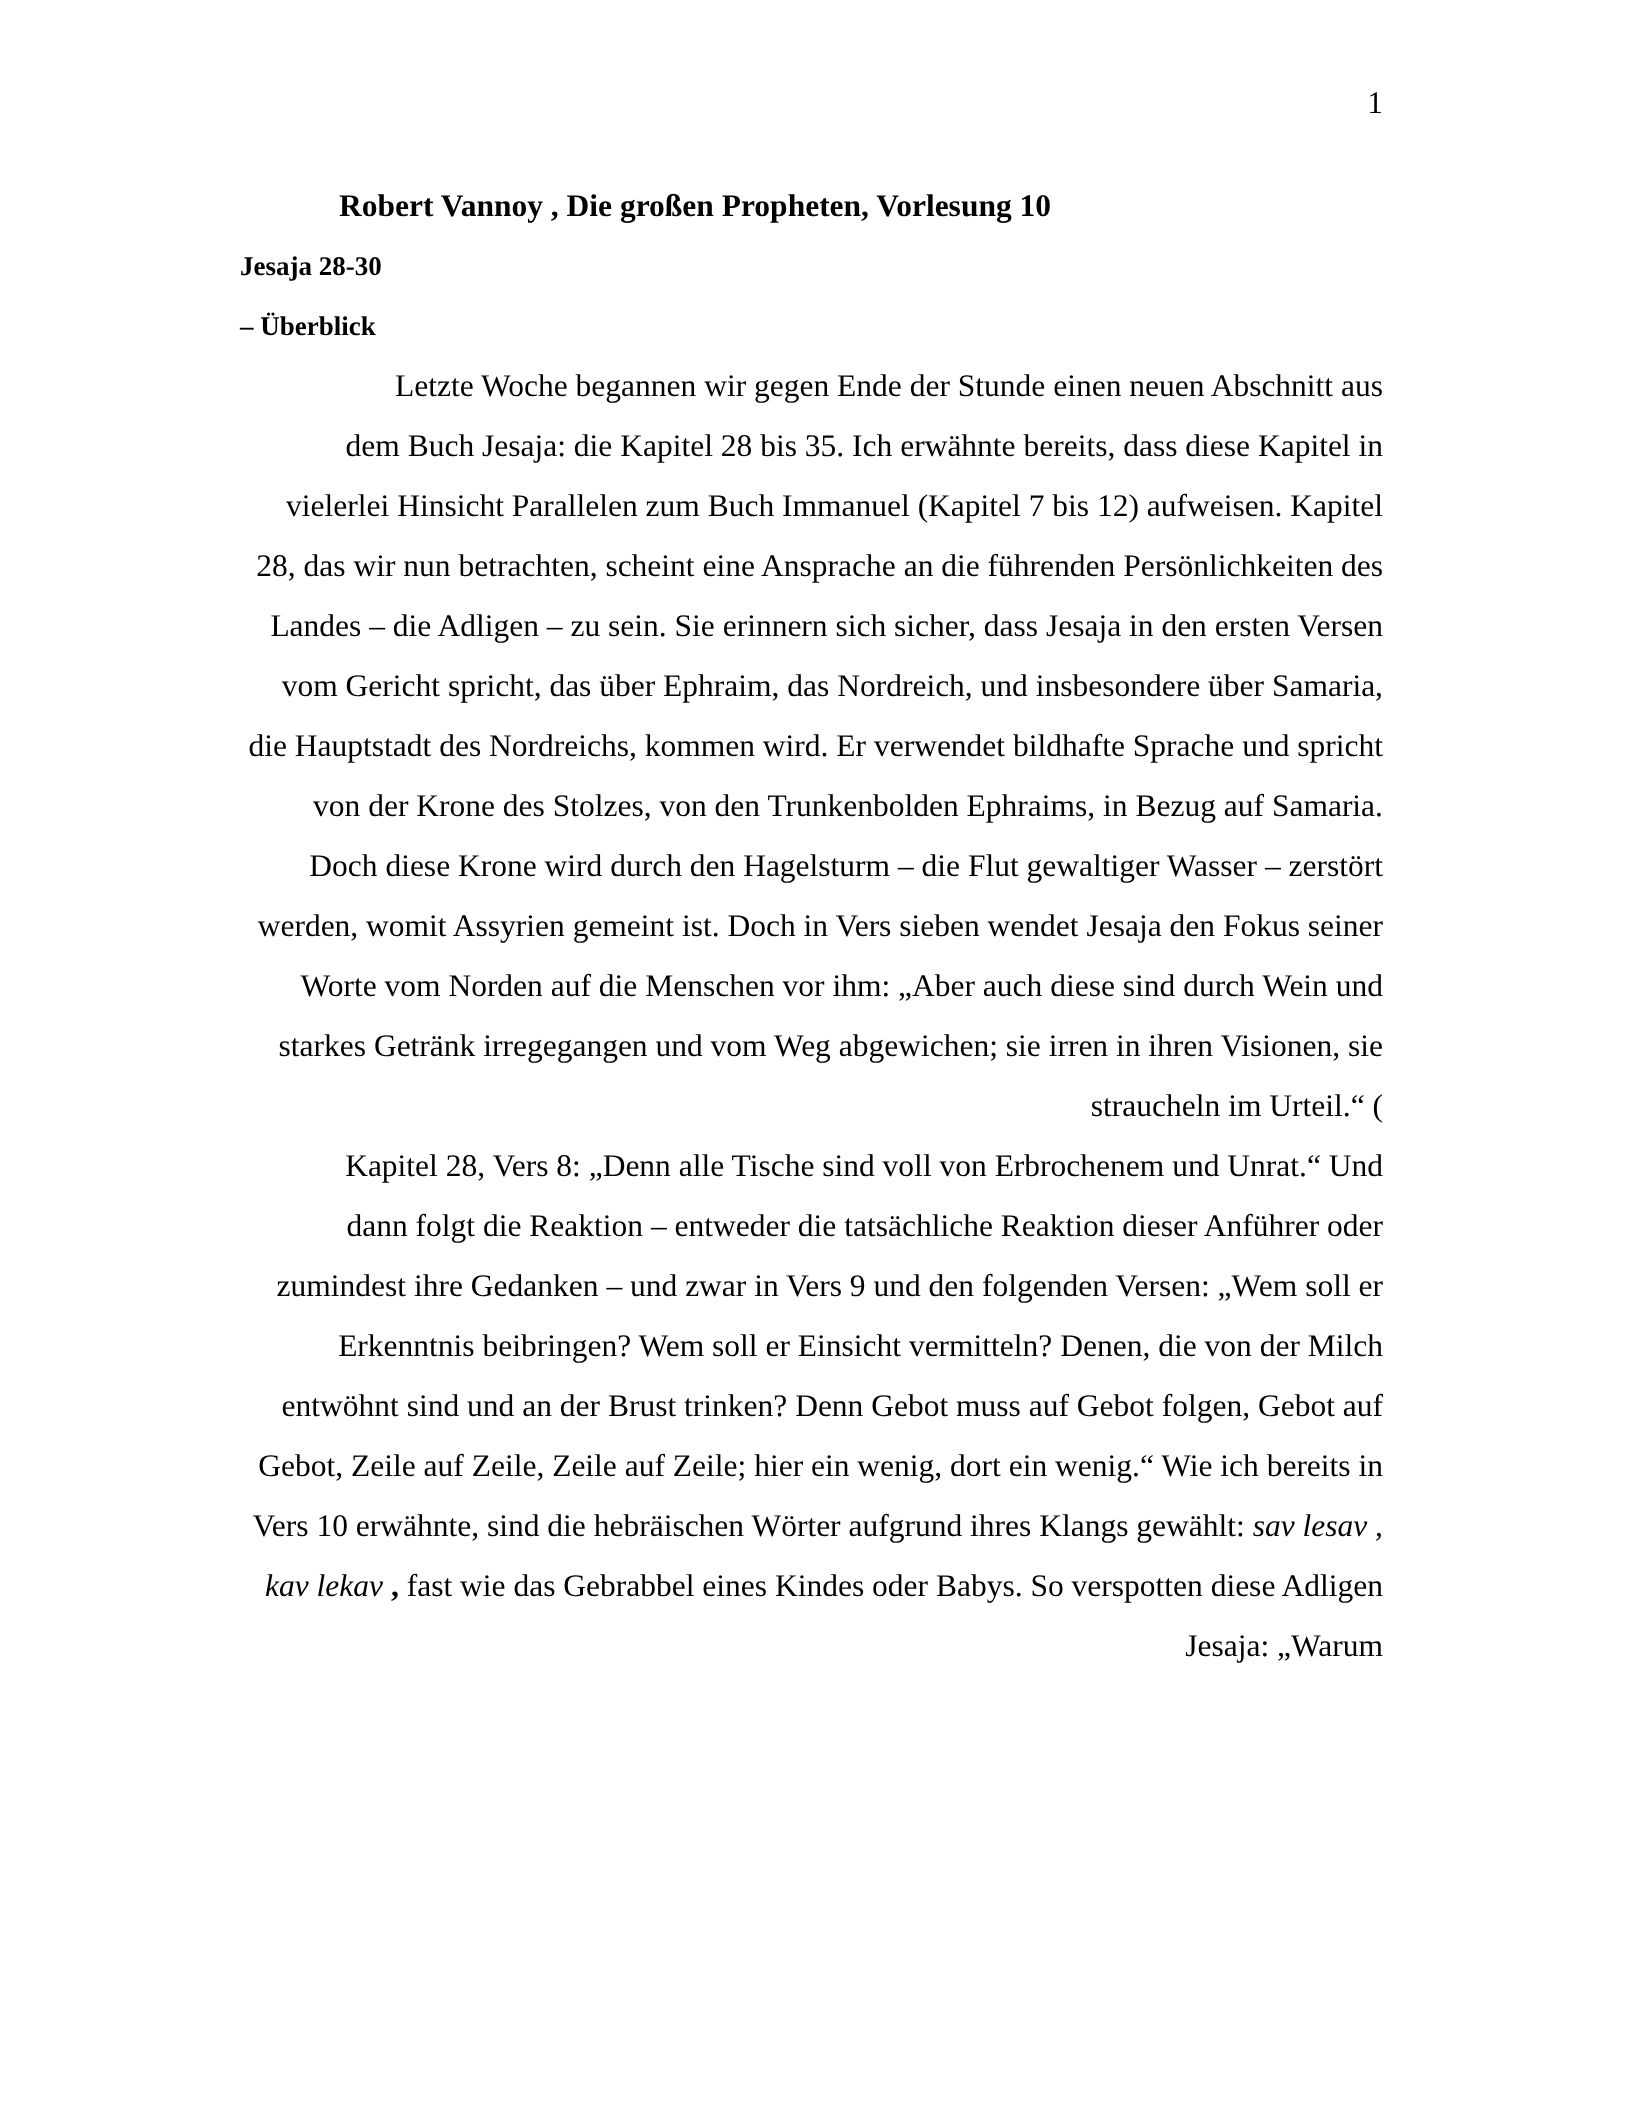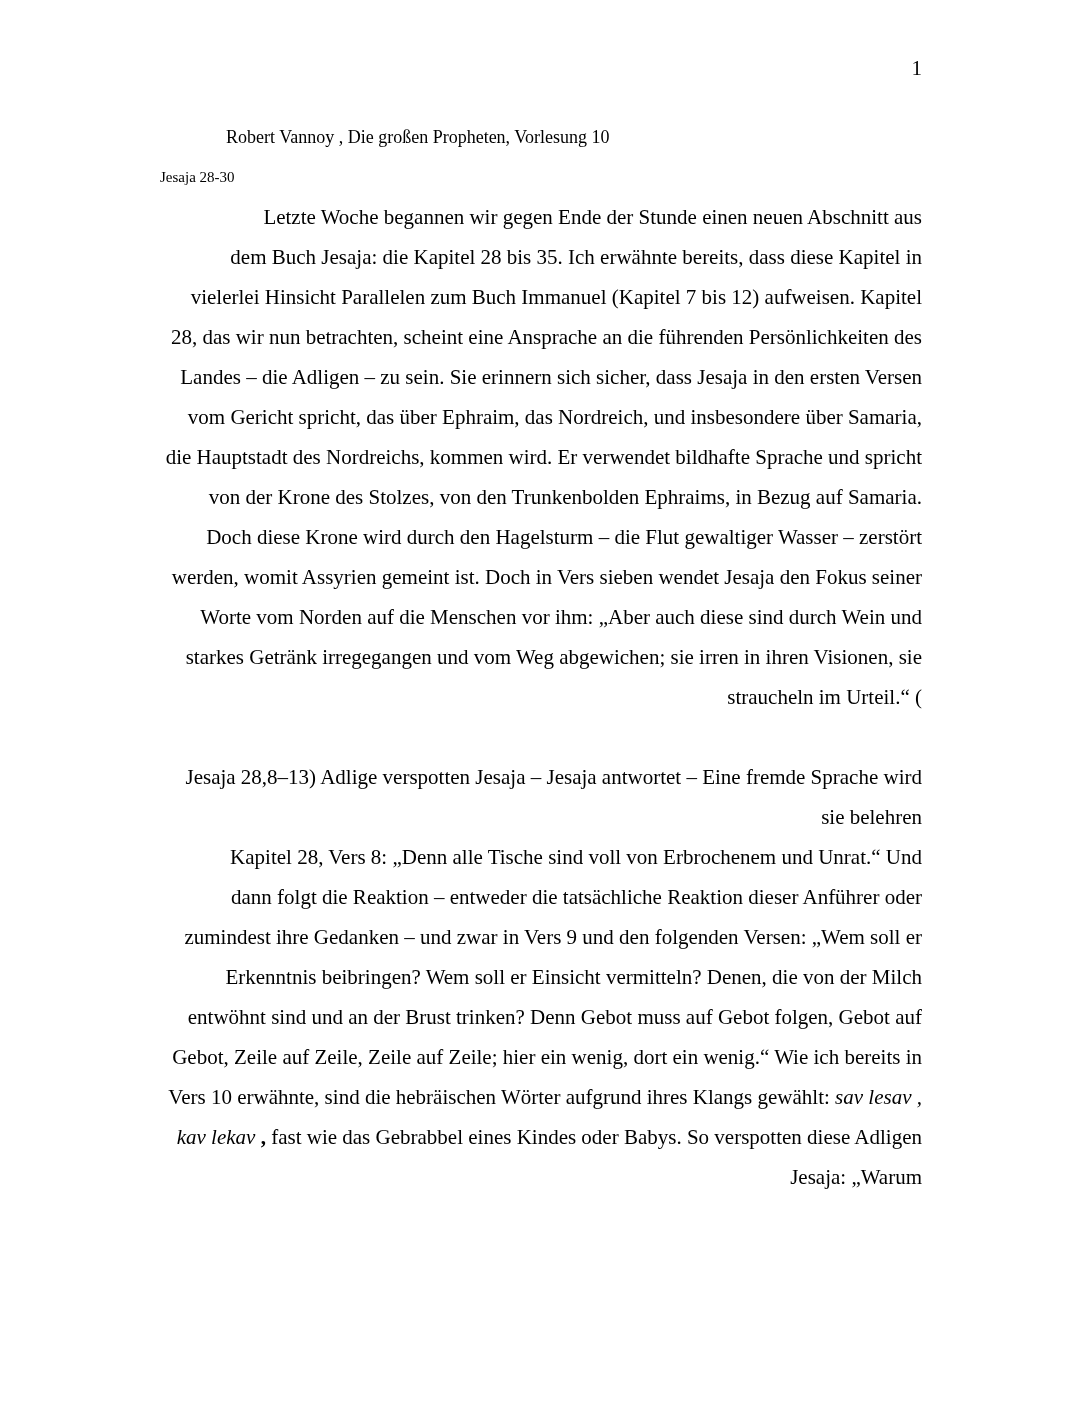--- a/index.html
+++ b/index.html
@@ -20,29 +20,29 @@
     height: 1408px;
     padding: 55px 166px 0 160px;
     background: #ffffff;
   }
   .page-number {
     text-align: right;
     font-size: 21px;
     line-height: 26px;
   }
   .doc-title {
-    font-weight: normal;
-    font-size: 18px;
+    font-weight: bold;
+    font-size: 21px;
     line-height: 40px;
     margin-top: 36px;
     text-indent: 66px;
   }
   .heading {
-    font-weight: normal;
-    font-size: 15px;
+    font-weight: bold;
+    font-size: 18px;
     line-height: 40px;
   }
   p.body {
     font-size: 21px;
     line-height: 40px;
     margin: 0;
     text-align: right;
   }
   .indent-first {
     text-indent: 64px;
@@ -61,20 +61,20 @@
 <body>
 
 <div class="page">
 
   <div class="page-number">1</div>
 
   <div class="doc-title">Robert Vannoy , Die großen Propheten, Vorlesung 10</div>
 
   <div class="heading">Jesaja 28-30</div>
 
+  <div class="heading">– Überblick</div>
 
   <p class="body indent-first">Letzte Woche begannen wir gegen Ende der Stunde einen neuen Abschnitt aus dem Buch Jesaja: die Kapitel 28 bis 35. Ich erwähnte bereits, dass diese Kapitel in vielerlei Hinsicht Parallelen zum Buch Immanuel (Kapitel 7 bis 12) aufweisen. Kapitel 28, das wir nun betrachten, scheint eine Ansprache an die führenden Persönlichkeiten des Landes – die Adligen – zu sein. Sie erinnern sich sicher, dass Jesaja in den ersten Versen vom Gericht spricht, das über Ephraim, das Nordreich, und insbesondere über Samaria, die Hauptstadt des Nordreichs, kommen wird. Er verwendet bildhafte Sprache und spricht von der Krone des Stolzes, von den Trunkenbolden Ephraims, in Bezug auf Samaria. Doch diese Krone wird durch den Hagelsturm – die Flut gewaltiger Wasser – zerstört werden, womit Assyrien gemeint ist. Doch in Vers sieben wendet Jesaja den Fokus seiner Worte vom Norden auf die Menschen vor ihm: „Aber auch diese sind durch Wein und starkes Getränk irregegangen und vom Weg abgewichen; sie irren in ihren Visionen, sie straucheln im Urteil.“ (</p>
 
-  <p class="body section-gap">Jesaja 28,8–13) Adlige verspotten Jesaja – Jesaja antwortet – Eine fremde Sprache wird sie belehren</p>
 
   <p class="body indent-first"><span>Kapitel 28, Vers 8: „Denn alle Tische sind voll von Erbrochenem und Unrat.“ Und dann folgt die Reaktion – entweder die tatsächliche Reaktion dieser Anführer oder zumindest ihre Gedanken – und zwar in Vers 9 und den folgenden Versen: „Wem soll er Erkenntnis beibringen? Wem soll er Einsicht vermitteln? Denen, die von der Milch entwöhnt sind und an der Brust trinken? Denn Gebot muss auf Gebot folgen, Gebot auf Gebot, Zeile auf Zeile, Zeile auf Zeile; hier ein wenig, dort ein wenig.“ Wie ich bereits in Vers 10 erwähnte, sind die hebräischen Wörter aufgrund ihres Klangs gewählt: </span><span class="run-italic">sav lesav , kav lekav</span><span class="run-bold"> , </span><span>fast wie das Gebrabbel eines Kindes oder Babys. So verspotten diese Adligen Jesaja: „Warum</span></p>
 
 </div>
 
 </body></html>

